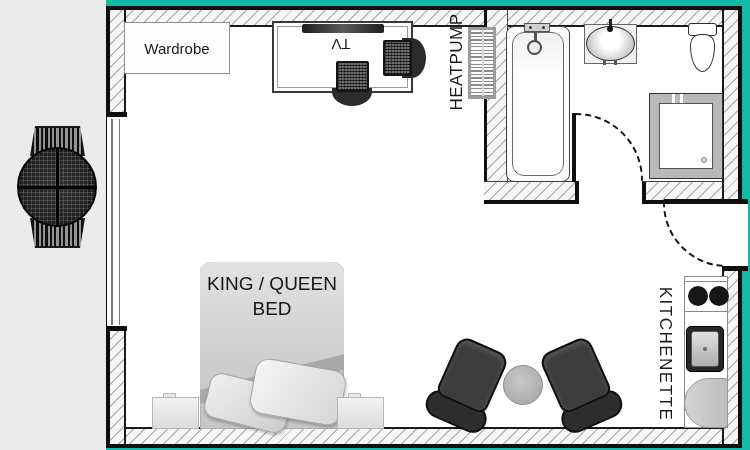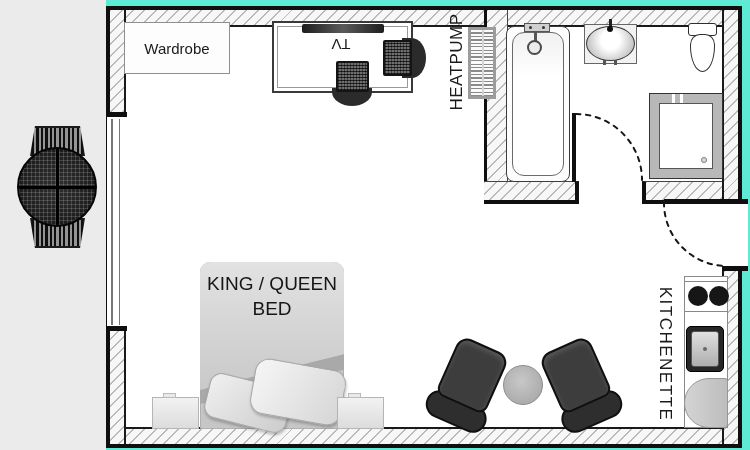--- a/index.html
+++ b/index.html
@@ -1,18 +1,18 @@
 <!DOCTYPE html>
 <html><head>
 <meta charset="utf-8">
 <style>
   html,body{margin:0;padding:0;}
   body{width:750px;height:450px;overflow:hidden;background:#ffffff;
        font-family:"Liberation Sans", sans-serif;}
-  #canvas{position:relative;width:750px;height:450px;background:#5eead4;overflow:hidden;}
+  #canvas{position:relative;width:750px;height:450px;background:#14b8a6;overflow:hidden;}
   .abs{position:absolute;box-sizing:border-box;}
   
   .hatch{background:repeating-linear-gradient(135deg, rgba(145,145,145,.6) 0 1.4px, rgba(0,0,0,0) 1.4px 8px) #f7f7f7;}
   .plan-border{left:106px;top:6px;width:636px;height:442px;background:#ffffff;border:4px solid #0f0f0f;}
   .wall-top{left:110px;top:10px;width:628px;height:17px;border-bottom:2px solid #1a1a1a;}
   .wall-bottom{left:110px;top:427px;width:628px;height:17px;border-top:2px solid #1a1a1a;}
   .wall-left{left:110px;top:10px;width:16px;height:434px;border-right:2px solid #1a1a1a;}
   .wall-right{left:722px;top:10px;width:16px;height:434px;border-left:2px solid #1a1a1a;}
   .vwall{left:484px;top:10px;width:24px;height:192px;border-left:3px solid #0f0f0f;border-right:1.5px solid #444;}
   .hwall-a{left:484px;top:181px;width:95px;height:23px;border-top:1.5px solid #444;border-bottom:4px solid #0f0f0f;border-right:4px solid #0f0f0f;}

